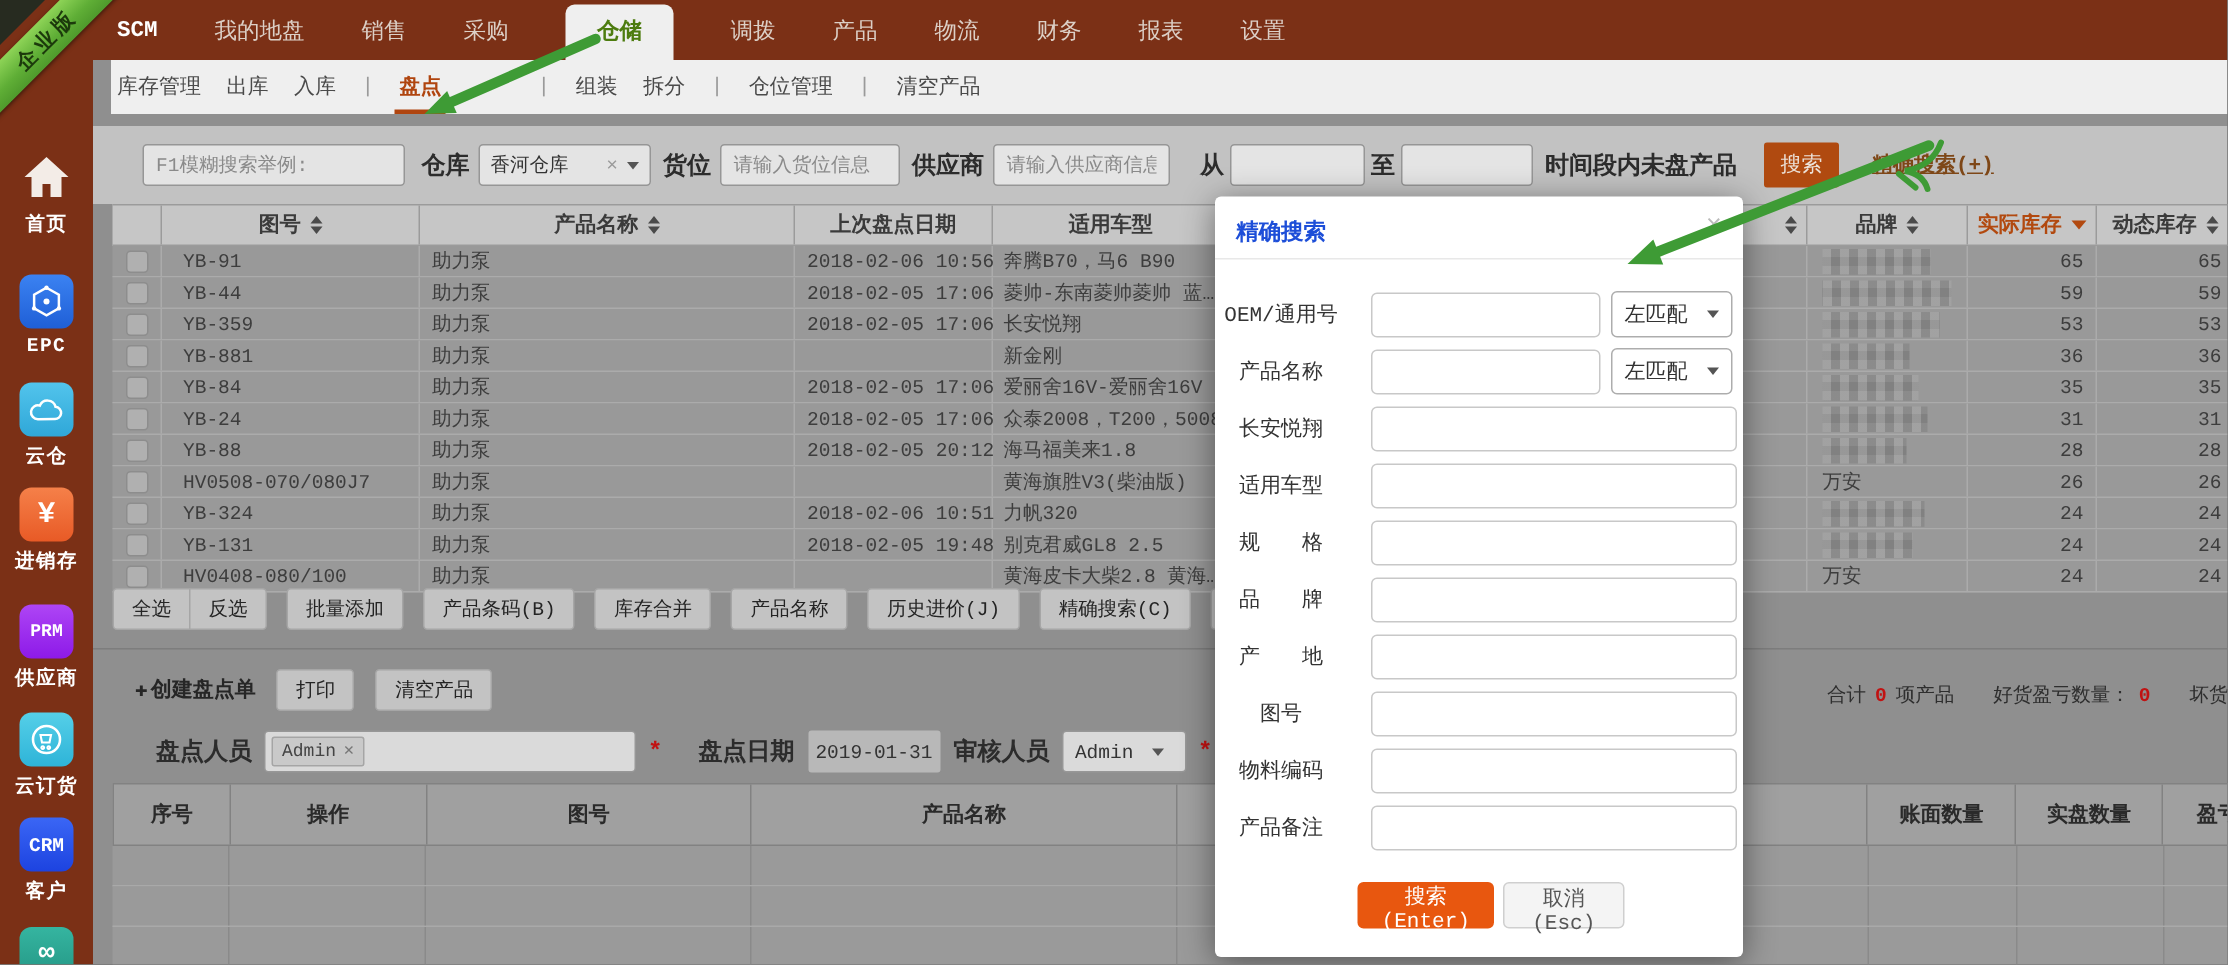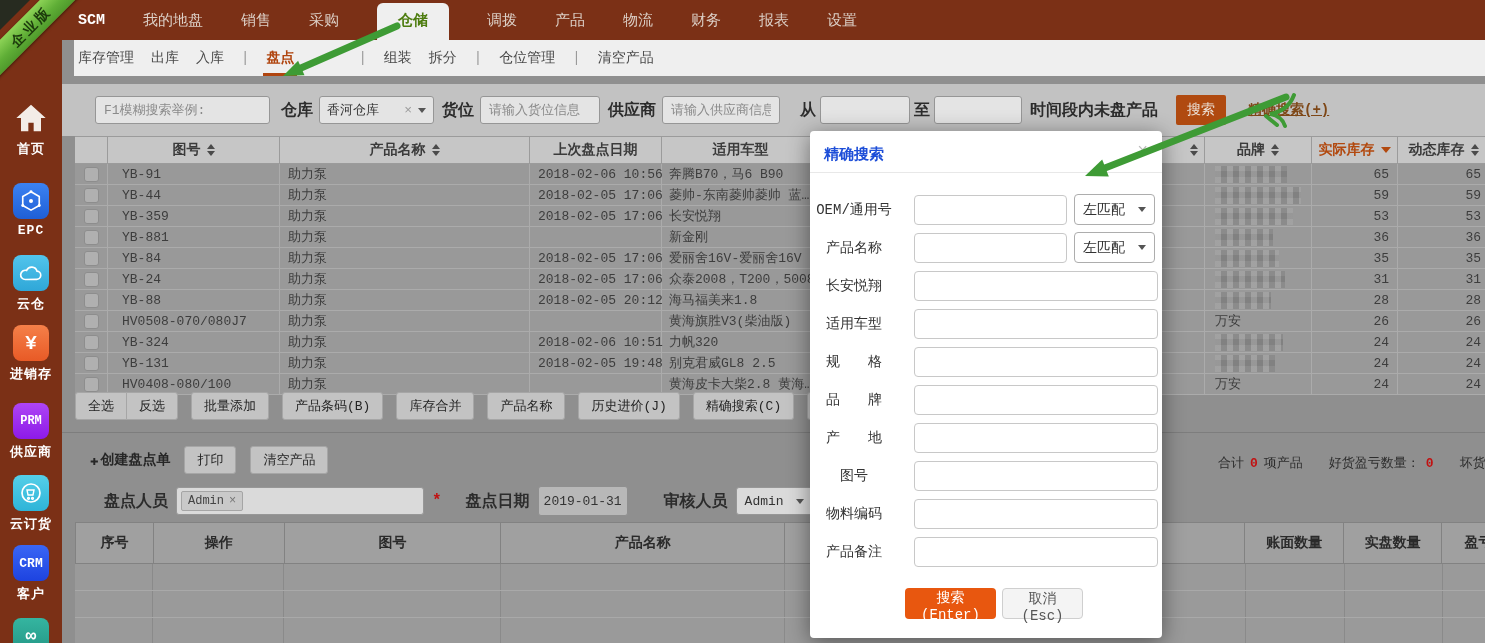--- a/index.html
+++ b/index.html
@@ -524,21 +524,21 @@
     <span class="lab">盘点人员</span>
     <div class="tagbox">
       <span class="tag">
         <span>Admin</span>
         <span class="x">×</span>
       </span>
     </div>
     <span class="req">*</span>
     <span class="lab" style="margin-left:16px">盘点日期</span>
     <div class="datebox">2019-01-31</div>
-    <span class="lab" style="margin-left:28px">审核人员</span>
+    <span class="lab" style="">审核人员</span>
     <div class="selbox">
       <span>Admin</span>
       <span class="caret"></span>
     </div>
     <span class="req">*</span>
   </div>
 
   <div class="abs ltbl">
     <div class="lthead">
       <div class="lc l0">序号</div>

